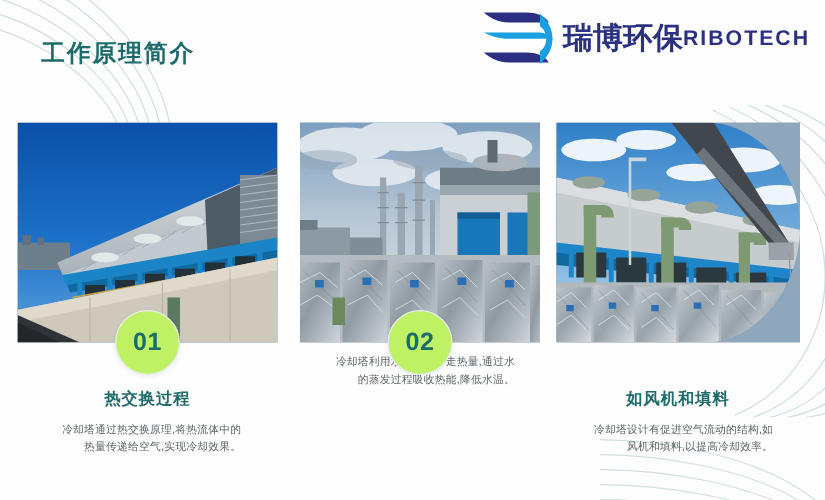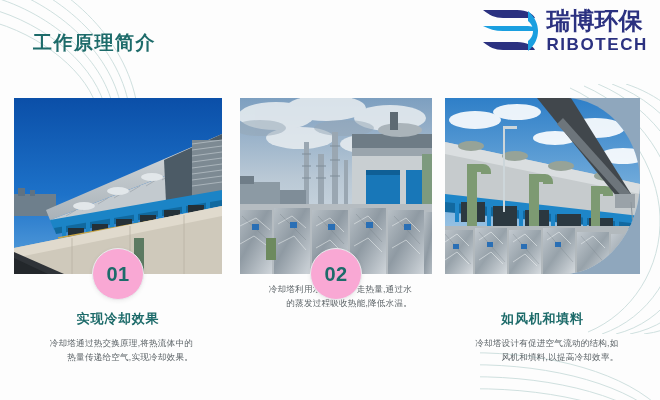--- a/index.html
+++ b/index.html
@@ -30,21 +30,21 @@
   .page-title {
     position: absolute; left: 33px; top: 30px;
     font-size: 19px; font-weight: bold;
     color: #1d6b6a; letter-spacing: 1.5px;
     white-space: nowrap;
   }
 
   
   .logo { position: absolute; right: 12px; top: 8px; display: flex; align-items: center; gap: 7px; }
   .logo-mark { width: 58px; height: 46px; flex: none; }
-  .logo-text { display: flex; flex-direction: column; line-height: 1; }
+  .logo-text { display: flex; flex-direction: row; line-height: 1; }
   .logo-cn {
     font-size: 24px; font-weight: bold; color: #2b3180;
     letter-spacing: 0px; white-space: nowrap;
   }
   .logo-en {
     font-size: 17px; font-weight: bold; color: #2b3180;
     letter-spacing: 1.6px; margin-top: 3px; white-space: nowrap;
   }
 
   
@@ -68,21 +68,21 @@
 
   .photo svg { display: block; width: 100%; height: 100%; }
 
   
   .badge {
     position: absolute;
     left: 50%; transform: translateX(-50%);
     top: 150px;
     width: 52px; height: 52px;
     border-radius: 50%;
-    background: #f9a8d4;
+    background: #bef264;
     border: 1px solid #e9ecee;
     box-shadow: 0 1px 4px rgba(0,0,0,0.07);
     display: flex; align-items: center; justify-content: center;
     z-index: 5;
   }
   .badge-num {
     font-size: 20px; font-weight: bold;
     color: #1d6b6a; letter-spacing: 0.5px;
   }
 
@@ -256,21 +256,21 @@
           </g>
           <rect x="120" y="140" width="10" height="36" fill="#5c7a62"></rect>
 
           <polygon points="0,154 50,176 0,176" fill="#2f3338"></polygon>
           <polygon points="0,160 34,176 0,176" fill="#23272b"></polygon>
         </svg>
       </div>
       <div class="badge">
         <span class="badge-num">01</span>
       </div>
-      <div class="card-title">实现冷却效果</div>
+      <div class="card-title">热交换过程</div>
       <div class="card-body">冷却塔通过热交换原理,将热流体中的热量传递给空气,实现冷却效果。</div>
     </div>
 
     <div class="card card-2">
       <div class="photo">
         <svg viewBox="0 0 192 176" preserveAspectRatio="xMidYMid slice">
           <defs>
             <linearGradient id="sky2" x1="0" y1="0" x2="0" y2="1">
               <stop offset="0%" stop-color="#7d9fc0"></stop>
               <stop offset="45%" stop-color="#b9c8d5"></stop>

